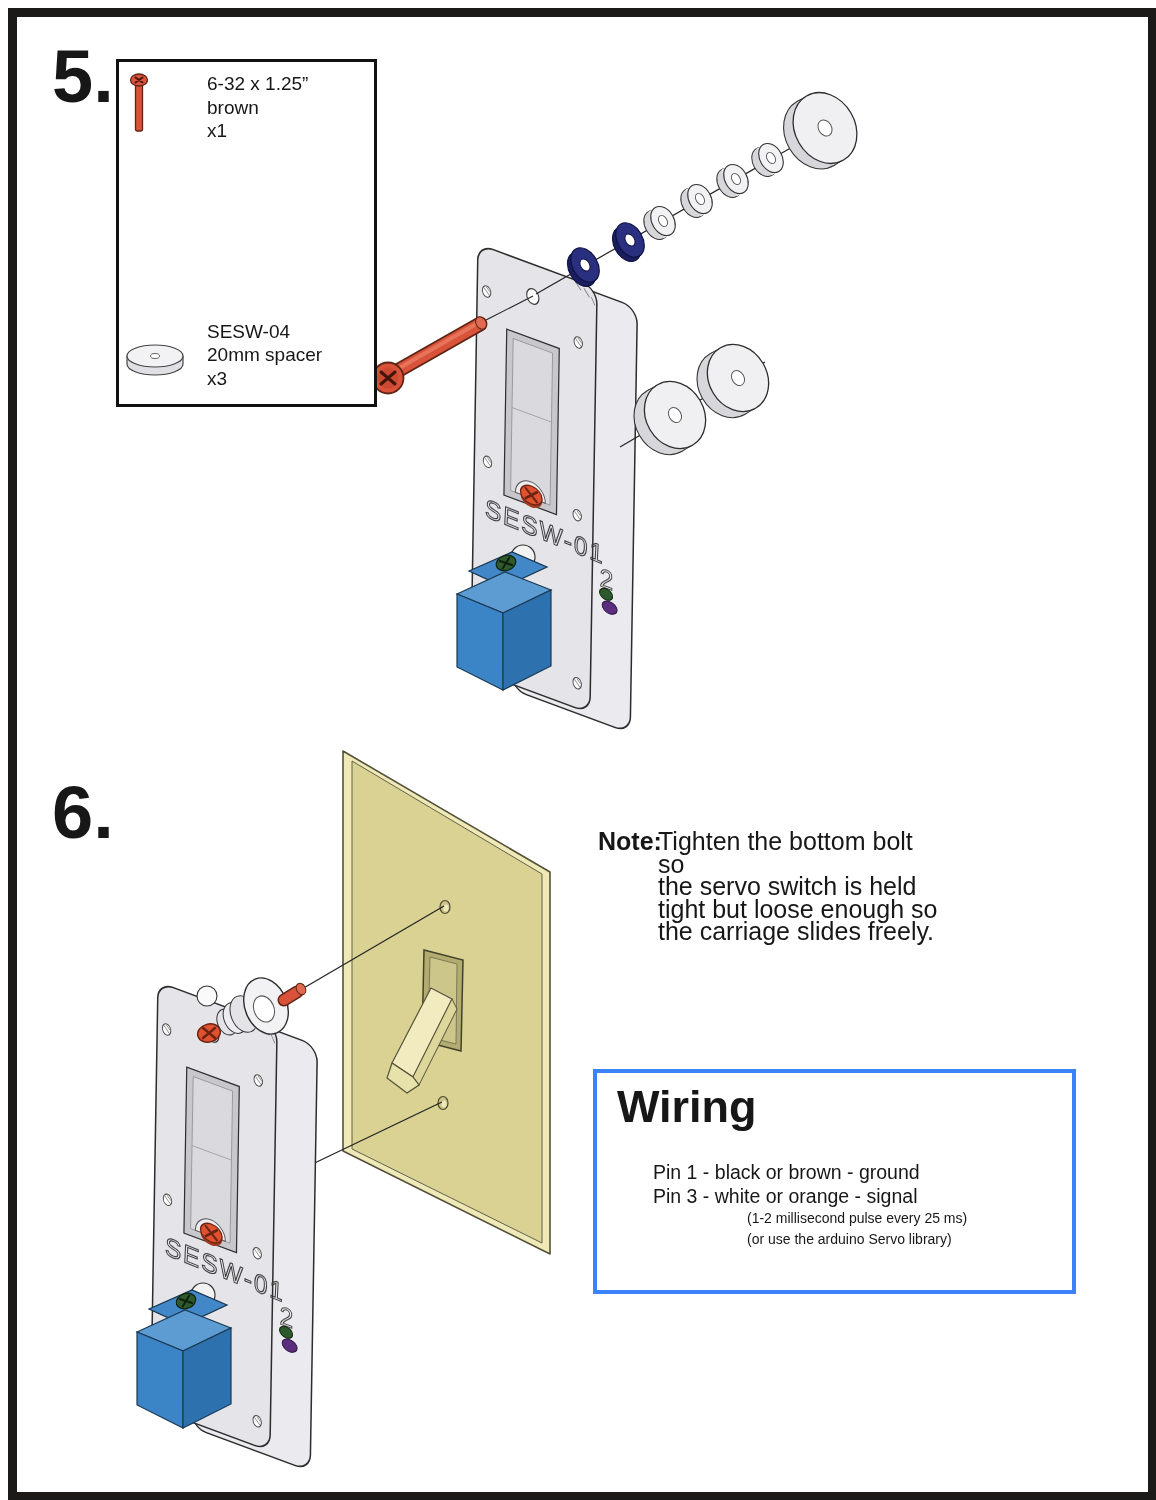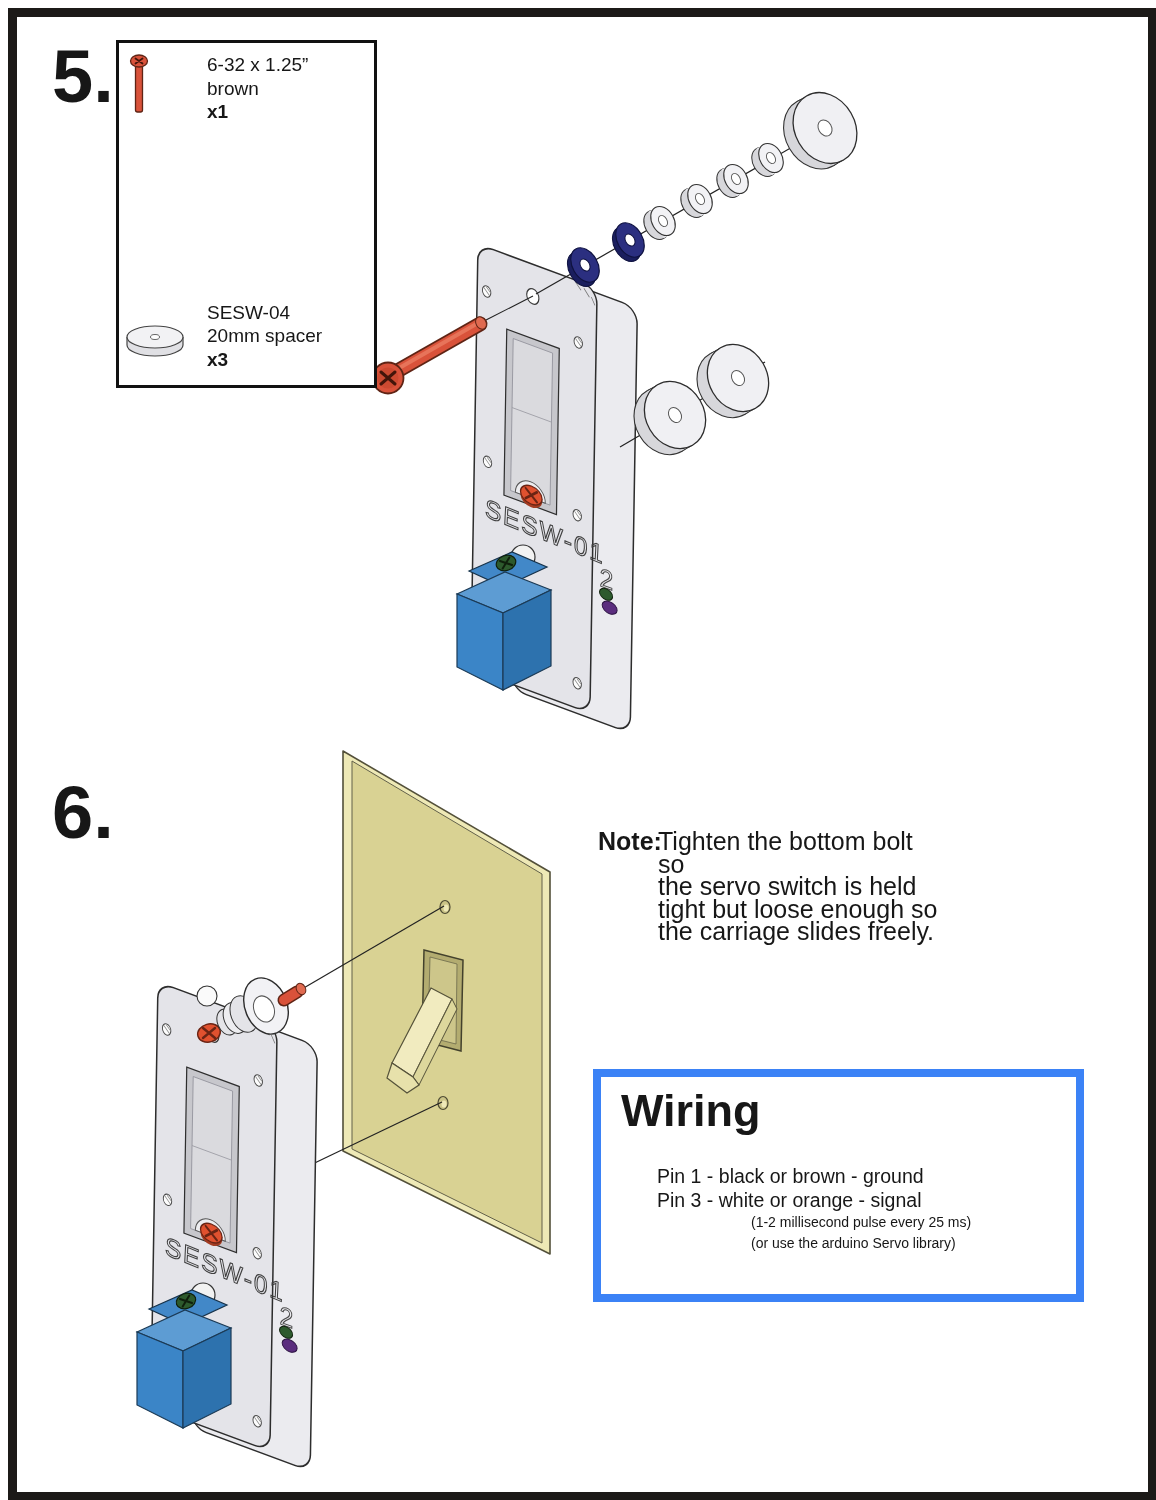--- a/index.html
+++ b/index.html
@@ -3,30 +3,30 @@
 <meta charset="utf-8">
 <style>
   html,body{margin:0;padding:0;background:#ffffff;}
   body{font-family:"Liberation Sans",sans-serif;color:#171717;}
   .page{position:relative;width:1156px;height:1500px;background:#ffffff;overflow:hidden;}
   .page-border{position:absolute;left:8px;top:8px;width:1131px;height:1475px;border:9px solid #1c1a18;}
   svg{position:absolute;left:0;}
   .step-label{position:absolute;font-size:74px;font-weight:bold;color:#171717;line-height:1;}
   #step5-label{left:52px;top:40px;}
   #step6-label{left:52px;top:776px;}
-  .parts-box{position:absolute;left:116px;top:40px;width:255px;height:318px;border:3px solid #111;
+  .parts-box{position:absolute;left:116px;top:59px;width:255px;height:318px;border:3px solid #111;
              display:flex;flex-direction:column;justify-content:space-between;padding:10px 0 14px 0;background:#fff;}
   .part-row{display:flex;align-items:center;}
   .part-icon{width:88px;display:flex;justify-content:center;align-items:center;flex:0 0 88px;}
   .part-lines{font-size:19px;line-height:23.5px;}
-  .part-qty{font-weight:bold;}
+  .part-qty{font-weight:normal;}
   .note-block{position:absolute;left:598px;top:830px;width:340px;display:grid;grid-template-columns:60px 1fr;
               font-size:25px;line-height:22.5px;}
   .note-label{font-weight:bold;}
-  .wiring-box{position:absolute;left:593px;top:1069px;width:455px;height:209px;border:8px solid #3b82f6;
+  .wiring-box{position:absolute;left:593px;top:1069px;width:455px;height:209px;border:4px solid #3b82f6;
               padding:8px 0 0 20px;background:#fff;}
   .wiring-title{font-size:45px;font-weight:bold;line-height:52px;letter-spacing:0px;}
   .pin-list{margin-top:28px;margin-left:36px;font-size:19.5px;line-height:23.5px;}
   .pin-bold{font-weight:normal;}
   .wiring-notes{margin-left:94px;font-size:14px;line-height:21px;}
   svg text{font-family:"Liberation Sans",sans-serif;}
 </style>
 </head>
 <body>
 

